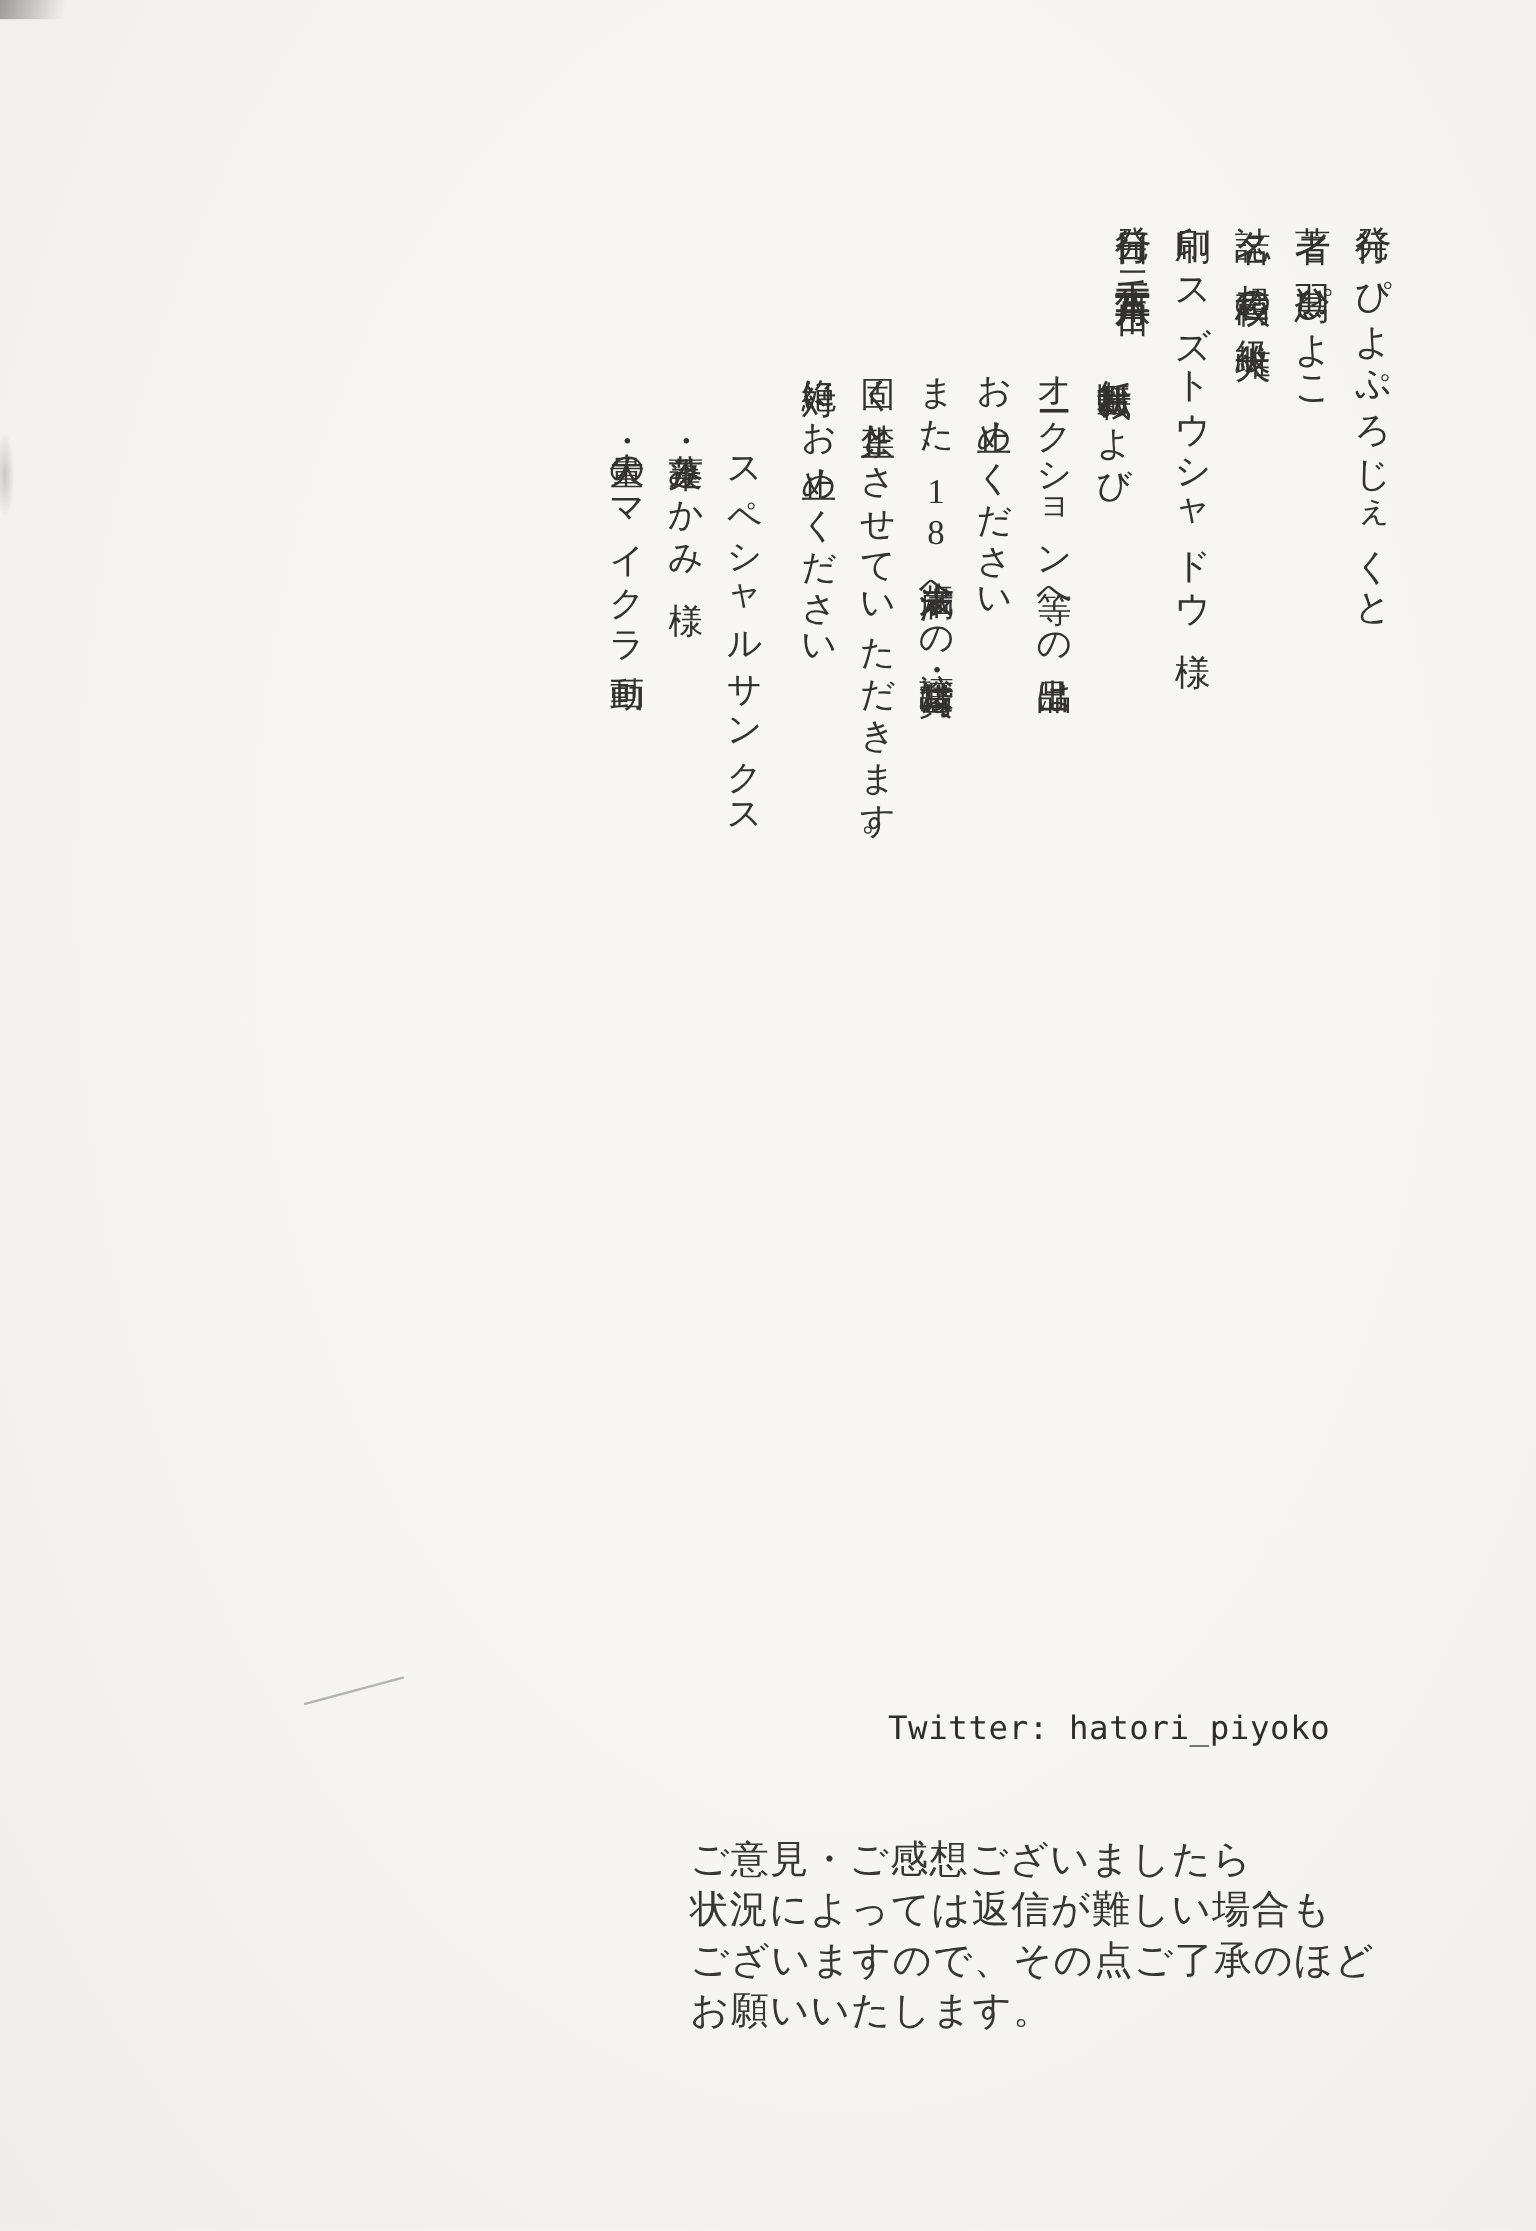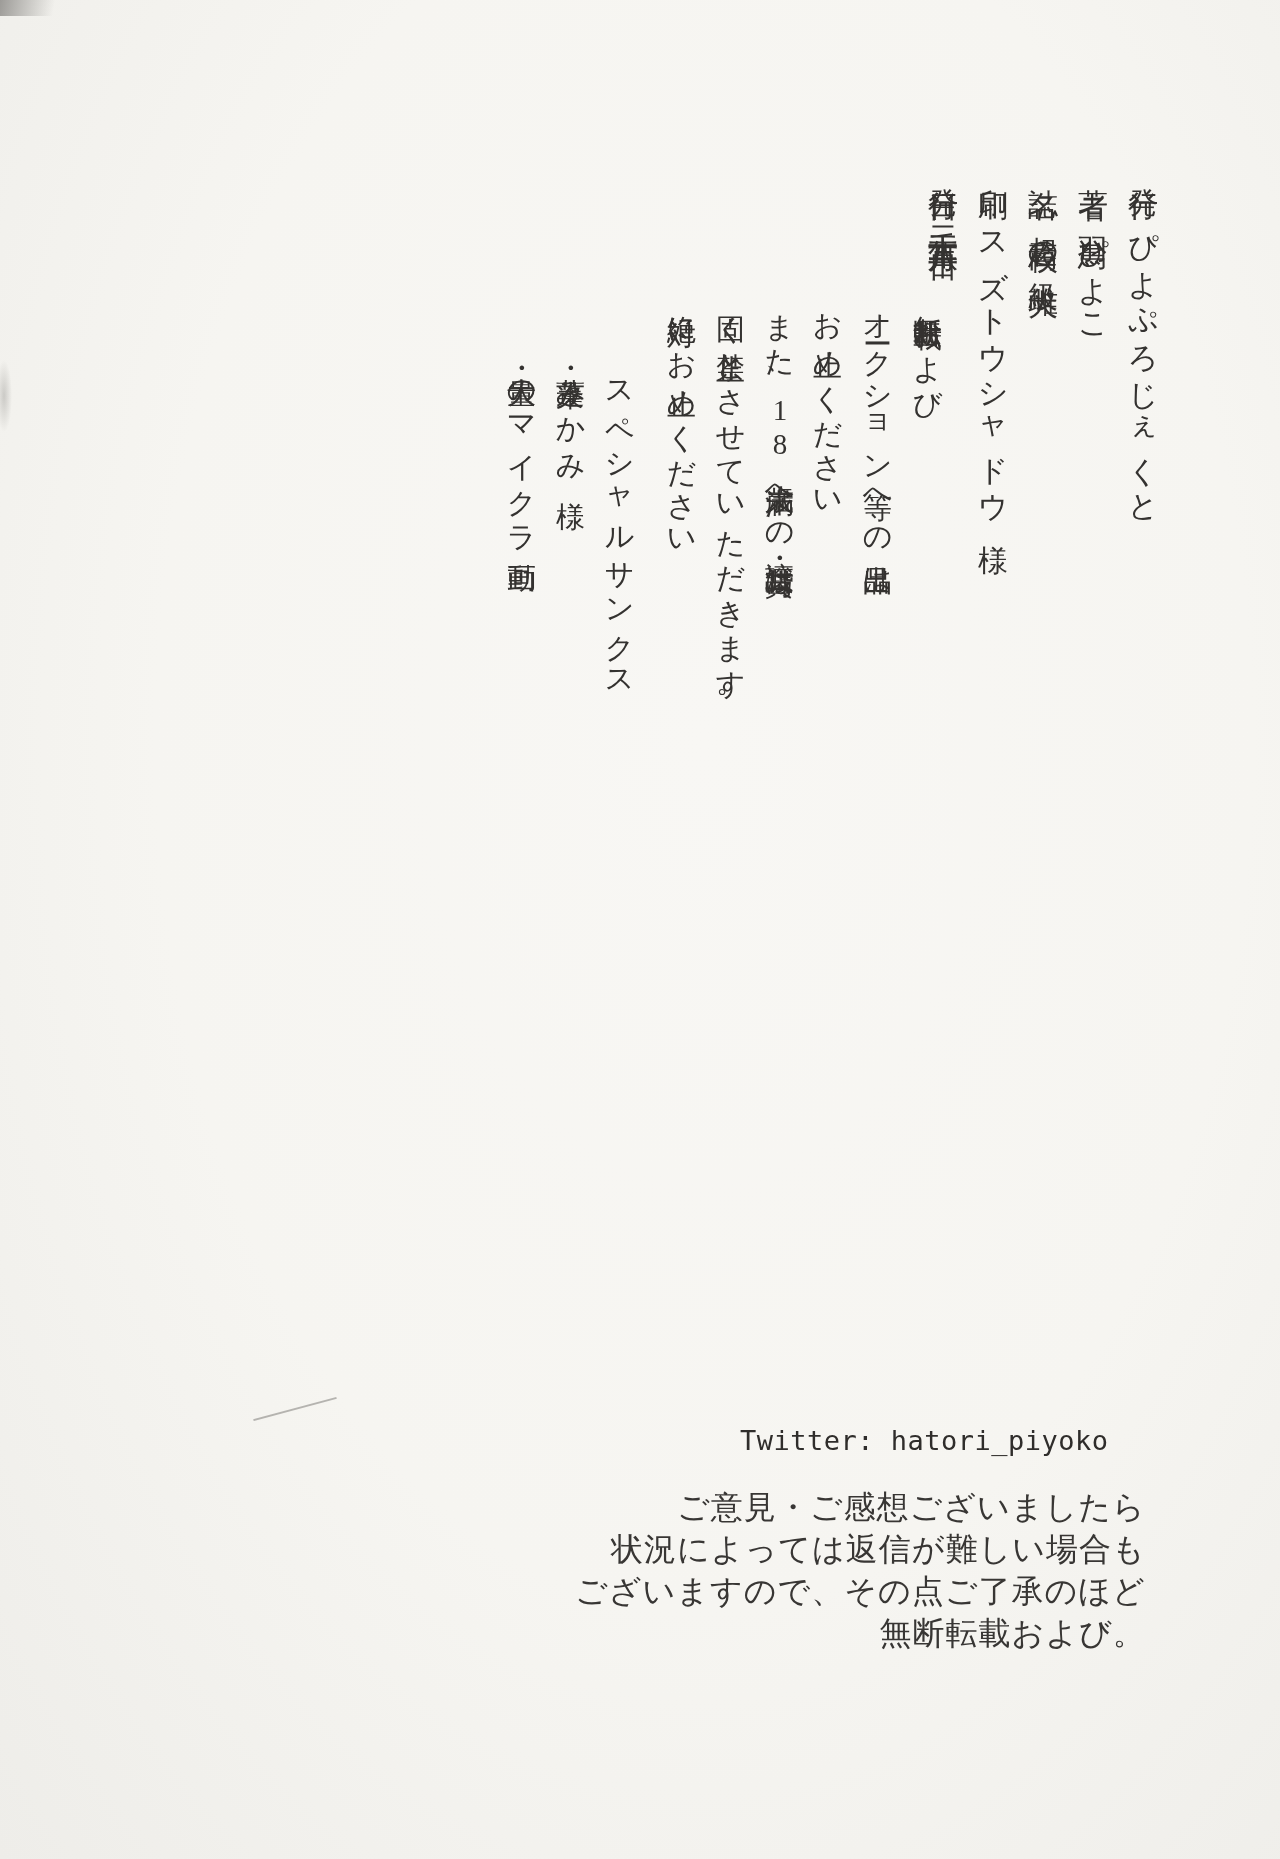--- a/index.html
+++ b/index.html
@@ -55,25 +55,25 @@
   .thanks .tcol-title { padding-inline-start: 10px; }
 
   
   .contact {
     position: absolute; left: 740px; top: 1422px;
     font-family: "DejaVu Sans Mono", "Liberation Mono", monospace;
     font-size: 27px; line-height: 38px; letter-spacing: 0.5px;
     color: #2f2d2b;
   }
   .feedback {
-    position: absolute; left: 575px; top: 1486px;
+    position: absolute; left: 575px; top: 1528px;
     font-size: 32px; line-height: 42px; letter-spacing: 1px;
     color: #383634;
   }
-  .feedback div, .contact div { white-space: nowrap; text-align: right; }
+  .feedback div, .contact div { white-space: nowrap; }
 
   
   .corner-smudge {
     position: absolute; top: 0; left: 0; width: 74px; height: 16px;
     background: linear-gradient(100deg, rgba(88,86,83,0.55), rgba(88,86,83,0) 72%);
   }
   .edge-smudge {
     position: absolute; top: 360px; left: -4px; width: 16px; height: 72px;
     background: radial-gradient(closest-side, rgba(120,118,114,0.32), rgba(120,118,114,0));
   }
@@ -129,16 +129,16 @@
   </div>
 
   <div class="contact">
     <div>Twitter: hatori_piyoko</div>
   </div>
 
   <div class="feedback">
     <div>ご意見・ご感想ございましたら</div>
     <div>状況によっては返信が難しい場合も</div>
     <div>ございますので、その点ご了承のほど</div>
-    <div>無断転載および。</div>
+    <div>お願いいたします。</div>
   </div>
 
 </div>
 
 </body></html>

